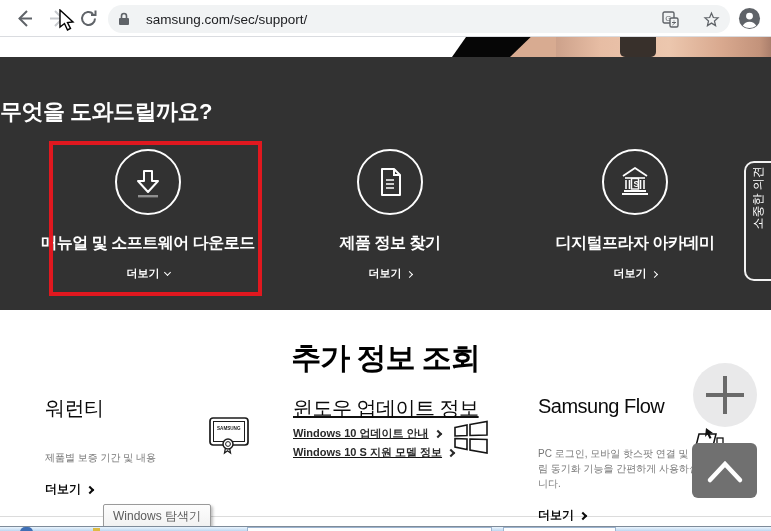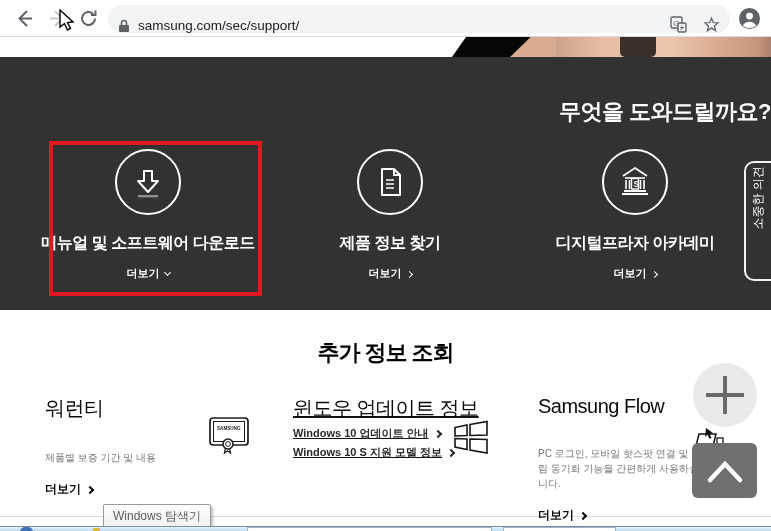--- a/index.html
+++ b/index.html
@@ -7,59 +7,59 @@
   body {
     position:relative; overflow:hidden; background:#fff;
     font-family:"Liberation Sans", sans-serif;
     -webkit-font-smoothing:antialiased;
   }
   
   .toolbar { position:absolute; top:0; left:0; width:771px; height:37px;
     background:#fff; border-bottom:1px solid #dadce0; }
   .nav-ic { position:absolute; top:8px; width:21px; height:21px; }
   .omnibox { position:absolute; left:108px; top:5px; width:622px; height:28px;
-    background:#f1f3f4; border-radius:14px; display:flex; align-items:flex-end; padding:0 10px; }
+    background:#f1f3f4; border-radius:14px; display:flex; align-items:center; padding:0 10px;gap:8px; }
   .omni-url { font-size:13.5px; color:#202124; margin-left:8px; flex:0 1 auto; white-space:nowrap; }
   .omni-spacer { flex:1; }
   .avatar { position:absolute; right:10px; top:7px; width:23px; height:23px; }
   .cursor { position:absolute; left:59px; top:9px; z-index:60; pointer-events:none; }
   
   .hero { position:absolute; top:37px; left:0; width:771px; height:20px; background:#fff; overflow:hidden; }
   .hero-photo { position:absolute; left:452px; top:0; width:319px; height:20px; background:#060606;
     clip-path:polygon(14px 0, 100% 0, 100% 100%, 0 100%); }
   .hero-skin { position:absolute; left:92px; top:0; right:0; bottom:0;
     background:linear-gradient(90deg,#c69a84,#e7bda4 25%,#ecc7ae 55%,#d9a98f 78%,#c3937b 95%,#ab7f6c); }
   .hero-fingers { position:absolute; left:58px; top:0; width:46px; height:20px; background:#d8ab91;
     clip-path:polygon(45% 0, 100% 0, 100% 100%, 0 100%); }
   .hero-watch { position:absolute; left:168px; top:0; width:36px; height:20px; background:#38302b;
     border-radius:0 0 5px 5px; }
   
   .help { position:absolute; top:57px; left:0; width:771px; height:253px; background:#323232; color:#fff; }
-  .help-title { position:absolute; top:40px; left:0; width:771px; text-align:right;
+  .help-title { position:absolute; top:40px; left:0; width:771px; text-align:left;
     font-size:22px; font-weight:bold; letter-spacing:-0.5px; }
   .help-card { position:absolute; top:92px; width:220px; text-align:center; }
   .help-card .ring { width:66px; height:66px; border:2px solid #fdfdfd; border-radius:50%;
     margin:0 auto; display:flex; align-items:center; justify-content:center; }
   .help-card .card-label { margin-top:18px; font-size:16px; font-weight:bold; letter-spacing:-0.5px; white-space:nowrap; }
   .help-card .more { margin-top:12px; font-size:11px; font-weight:bold; color:#fff; display:inline-block; }
   .chev { display:inline-block; width:5px; height:5px;
     border-right:1.6px solid currentColor; border-bottom:1.6px solid currentColor; }
   .chev.down  { transform:rotate(45deg); margin-left:5px; vertical-align:2px; }
   .chev.right { transform:rotate(-45deg); margin-left:5px; vertical-align:0px; }
   .redbox { position:absolute; left:49px; top:84px; width:213px; height:155px;
     border:4px solid #e0181f; z-index:8; }
   .side-tab { position:absolute; right:-17px; top:104px; width:44px; height:120px;
     border:2px solid #f2f2f2; border-radius:10px; display:flex; align-items:center; justify-content:flex-start;
     padding-left:4px; }
   .side-tab .vtext { transform:rotate(-90deg); transform-origin:center; white-space:nowrap;
     font-size:12px; color:#fff; letter-spacing:0px; width:16px; }
   
   .info { position:absolute; top:310px; left:0; width:771px; height:216px; background:#fff; color:#111; }
   .info-title { position:absolute; top:28px; left:0; width:771px; text-align:center;
-    font-size:22px; font-weight:bold; color:#000; letter-spacing:-1px; }
+    font-size:30px; font-weight:bold; color:#000; letter-spacing:-1px; }
   .col { position:absolute; top:85px; }
   .col .col-title { font-size:20px; color:#0b0b0b; letter-spacing:-0.5px; }
   .col .col-desc { margin-top:28px; font-size:10px; color:#767676; line-height:15px; }
   .col .col-more { margin-top:16px; font-size:12px; font-weight:bold; color:#0b0b0b; display:inline-block; }
   .col .col-more .chev.right, .w-link .chev.right { width:6px; height:6px; border-width:2px; margin-left:6px; }
   .w-link { margin-top:4px; font-size:11px; font-weight:bold; color:#2a2a2a; display:block; }
   .divider { position:absolute; top:206px; left:0; width:771px; height:1px; background:#dcdcdc; }
   .cert-icon { position:absolute; left:162px; top:18px; }
   .win-icon { position:absolute; left:158px; top:22px; }
   .flow-icon { position:absolute; left:690px; top:424px; z-index:9; }

